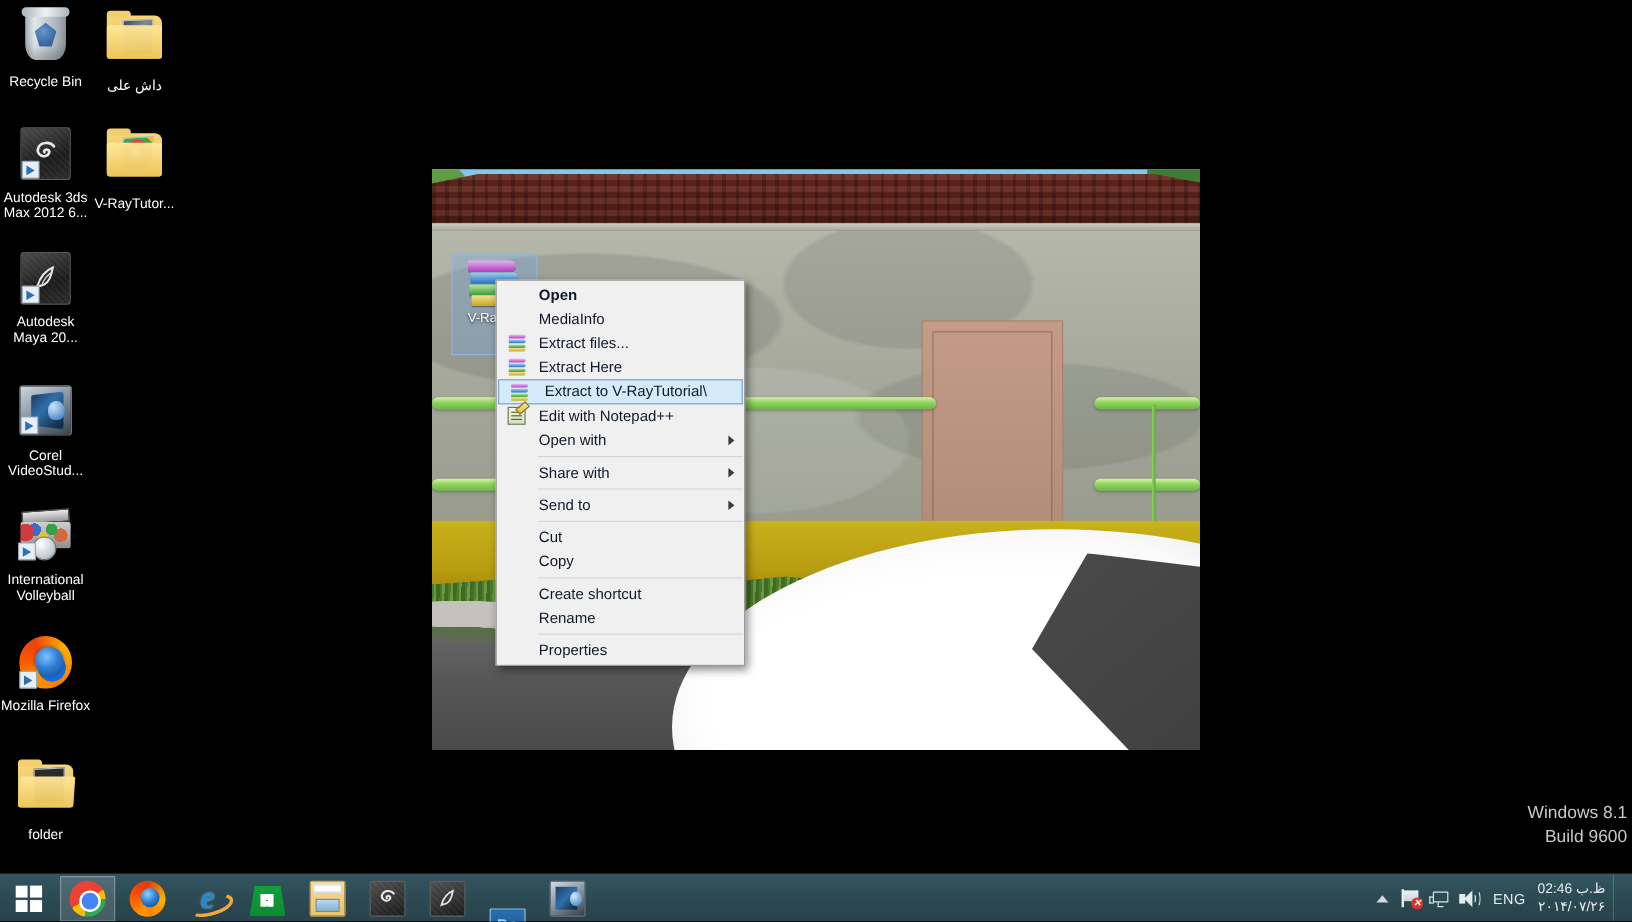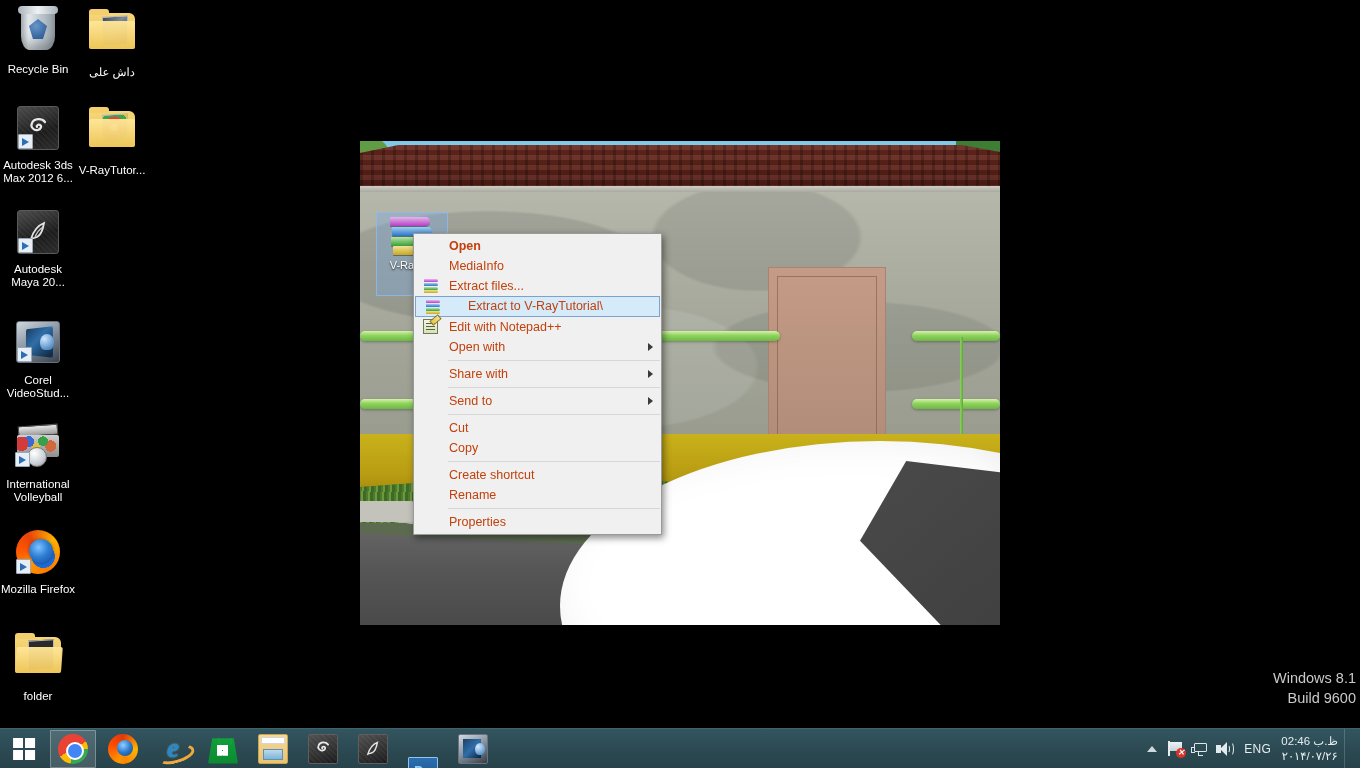--- a/index.html
+++ b/index.html
@@ -337,46 +337,46 @@
   }
   .rar-b1 { top: 0;  background: linear-gradient(180deg,#e0b7e8,#b93fc6); }
   .rar-b2 { top: 10px; background: linear-gradient(180deg,#9fd0f2,#2b74c4); left:2px; }
   .rar-b3 { top: 20px; background: linear-gradient(180deg,#b6e7a6,#3a9e36); left:1px; }
   .rar-b4 { top: 29px; background: linear-gradient(180deg,#f2e39a,#c9a81c); left:3px; }
 
   
   #ctxmenu {
     position: absolute;
     left: 413px; top: 233px;
-    width: 249px;
+    width: 208px;
     background: #f0f0f0;
     border: 1px solid #9a9a9a;
     box-shadow: 2px 3px 7px rgba(0,0,0,.45);
     padding: 2px 0;
     font-size: 12.5px;
-    color: #c2410c;
+    color: #0f172a;
     user-select: none;
   }
   .ctx-item {
     position: relative;
     height: 20px;
     line-height: 20px;
     padding-left: 35px;
     padding-right: 20px;
     white-space: nowrap;
     cursor: default;
   }
   .ctx-item.bold { font-weight: bold; }
   .ctx-item.highlight {
     background: #d6ebf9;
     border: 1px solid #7da2ce;
     height: 21px;
     line-height: 19px;
     margin: 0 1px;
-    padding-left: 52px;
+    padding-left: 38px;
   }
   .ctx-sep {
     height: 1px;
     background: #d7d7d7;
     margin: 3px 1px 3px 34px;
   }
   .ctx-arrow {
     position: absolute; right: 8px; top: 50%;
     width: 0; height: 0;
     margin-top: -4px;
@@ -798,20 +798,29 @@
     </div>
     <div class="ctx-item">
       <span class="ctx-ico">
         <i class="mini-book mb1"></i>
           <i class="mini-book mb2"></i>
           <i class="mini-book mb3"></i>
           <i class="mini-book mb4"></i>
       </span>
       <span>Extract files...</span>
     </div>
+    <div class="ctx-item">
+      <span class="ctx-ico">
+        <i class="mini-book mb1"></i>
+          <i class="mini-book mb2"></i>
+          <i class="mini-book mb3"></i>
+          <i class="mini-book mb4"></i>
+      </span>
+      <span>Extract Here</span>
+    </div>
     <div class="ctx-item highlight">
       <span class="ctx-ico">
         <i class="mini-book mb1"></i>
           <i class="mini-book mb2"></i>
           <i class="mini-book mb3"></i>
           <i class="mini-book mb4"></i>
       </span>
       <span>Extract to V-RayTutorial\</span>
     </div>
     <div class="ctx-item">

